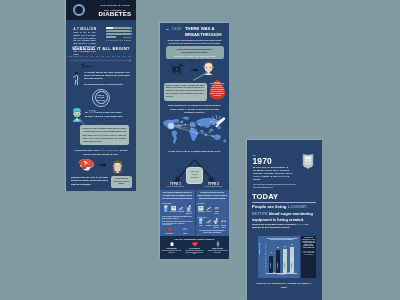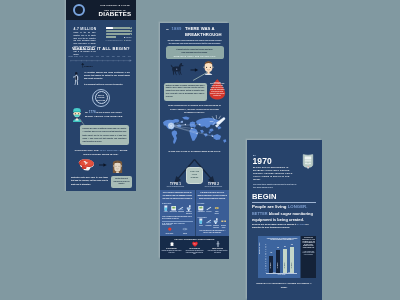--- a/index.html
+++ b/index.html
@@ -615,21 +615,21 @@
       <path d="M3 4 q12 3 24 0 l0 24 q0 8-12 8 -12 0-12-8z" fill="#b6c9c3" stroke="#d6e3de" stroke-width="1.2"></path>
       <rect x="7" y="9" width="16" height="7" rx=".8" fill="#eef4f2"></rect>
       <rect x="7" y="18" width="16" height="3" rx=".8" fill="#eef4f2"></rect>
       <circle cx="10" cy="26" r="2.2" fill="#eef4f2"></circle>
       <circle cx="20" cy="26" r="2.2" fill="#eef4f2"></circle>
       <path d="M13.5 25 h3 v4 h-3z" fill="#eef4f2"></path>
       <path d="M14 33 h2.6 l.8 6 -4.2 0z" fill="#e9f0ee"></path>
       <path d="M14.4 33 h1.8 l-.4 2.6 -1 0z" fill="#d8443a"></path>
     </svg>
     <div class="c3rule"></div>
-    <div class="today">BEGIN</div>
+    <div class="today">TODAY</div>
     <div class="c3l1"><span>People are living</span> <u>LONGER.</u></div>
     <div class="c3l2"><u>BETTER</u> <span>blood sugar monitoring equipment is being created.</span></div>
     <div class="c3l3"><span>Devices are being made which is making it</span> <u>EASIER</u> <span>for diabetics to give themselves insulin.</span></div>
     <div class="chartbox">
       <div class="ctitle">THE LIFE EXPECTANCY OF A DIABETIC FROM DIAGNOSIS IN THE 1970's COMPARED TO THE PRESENT DAY</div>
       <div class="cyl">LIFE EXPECTANCY (YEARS)</div>
       <div class="yaxis" id="yaxis">
           <div style="top: 100%;">0</div>
           <div style="top: 93.75%;">5</div>
           <div style="top: 87.5%;">10</div>

